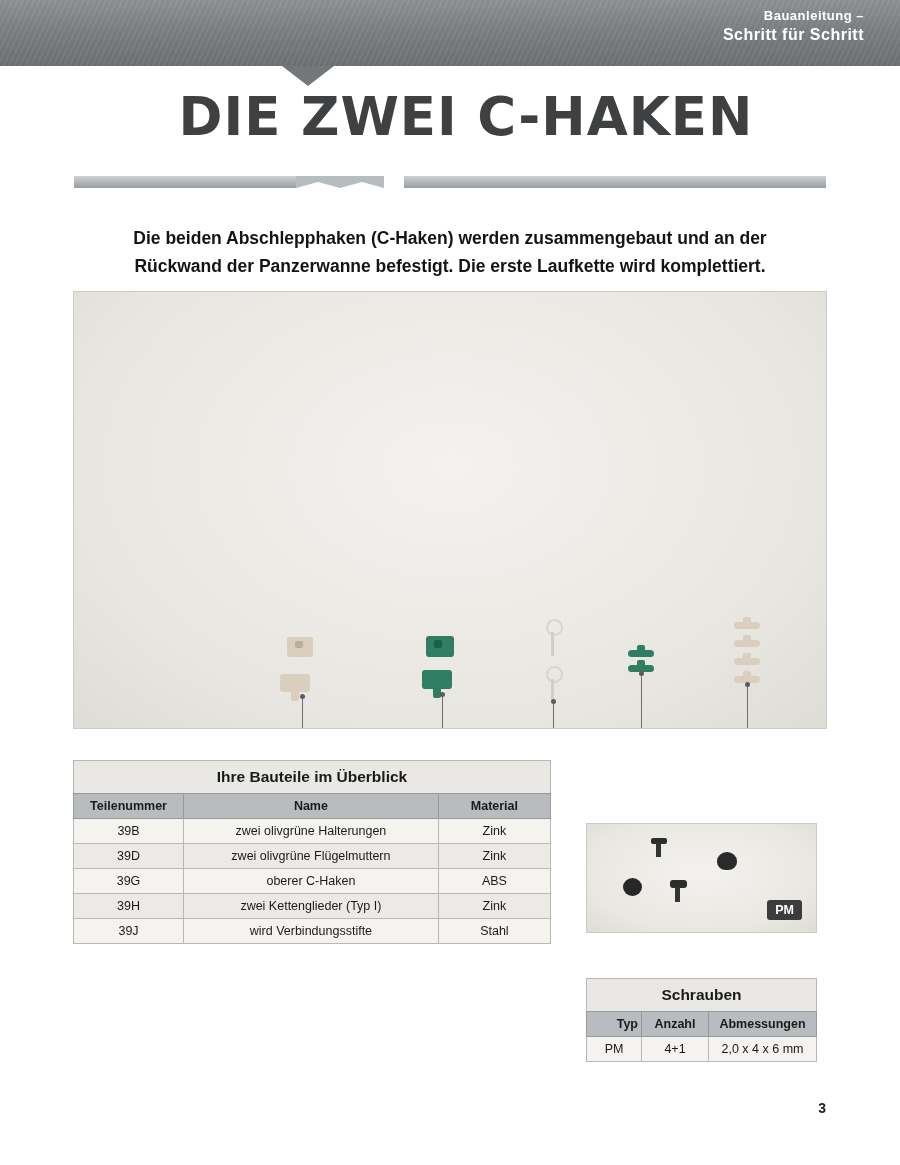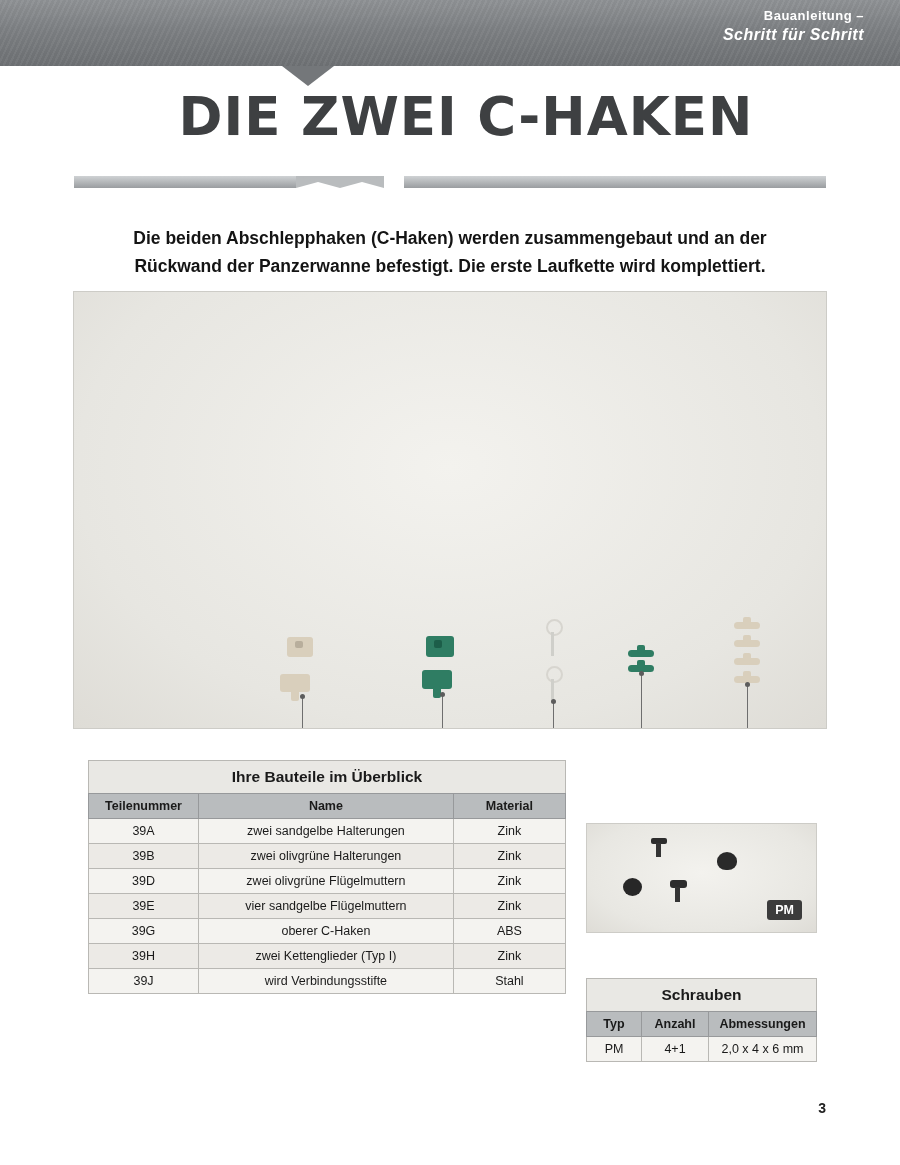--- a/index.html
+++ b/index.html
@@ -37,21 +37,21 @@
     right: 36px;
     top: 8px;
     text-align: right;
     z-index: 3;
     color: #ffffff;
     font-weight: bold;
     letter-spacing: .5px;
     line-height: 1.28;
   }
   .header-line1 { font-size: 13px; }
-  .header-line2 { font-size: 16px; font-style: italic; }
+  .header-line2 { font-size: 16px; }
 
   
   .header-notch {
     position: absolute;
     top: 66px;
     left: 282px;
     width: 0; height: 0;
     border-left: 26px solid transparent;
     border-right: 26px solid transparent;
     border-top: 20px solid #74777a;
@@ -163,21 +163,21 @@
   .pc { position: absolute; }
 
   .sand { background: #d9cfbc; }
   .olive { background: #2f7d63; }
   .steel { background: #cfcfca; }
 
   
   .tbl-parts {
     position: absolute;
     top: 760px;
-    left: 88px;
+    left: 73px;
     width: 478px;
     border-collapse: collapse;
     font-size: 12.5px;
     padding-left: 11px;
   }
   .tbl-parts caption {
     background: #e9e8e4;
     border: 1px solid #b9b8b4;
     border-bottom: none;
     font-size: 15.5px;
@@ -416,37 +416,27 @@
   <caption>Ihre Bauteile im Überblick</caption>
   <thead>
     <tr>
       <th style="width:104px;">Teilenummer</th>
       <th style="width:264px;">Name</th>
       <th style="width:110px;">Material</th>
     </tr>
   </thead>
   <tbody>
     <tr>
-      <td>39A</td>
-      <td>zwei sandgelbe Halterungen</td>
-      <td>Zink</td>
-    </tr>
-    <tr>
       <td>39B</td>
       <td>zwei olivgrüne Halterungen</td>
       <td>Zink</td>
     </tr>
     <tr>
       <td>39D</td>
       <td>zwei olivgrüne Flügelmuttern</td>
-      <td>Zink</td>
-    </tr>
-    <tr>
-      <td>39E</td>
-      <td>vier sandgelbe Flügelmuttern</td>
       <td>Zink</td>
     </tr>
     <tr>
       <td>39G</td>
       <td>oberer C-Haken</td>
       <td>ABS</td>
     </tr>
     <tr>
       <td>39H</td>
       <td>zwei Kettenglieder (Typ I)</td>
@@ -467,21 +457,21 @@
   <div class="pc" style="left:36px; top:54px; width:19px; height:18px; background:#272727; border-radius:50%; z-index:3;"></div>
   <div class="pc" style="left:83px; top:56px; width:17px; height:8px; background:#2d2d2d; border-radius:3px; z-index:3;"></div>
   <div class="pc" style="left:88px; top:63px; width:5px; height:15px; background:#343434; z-index:3;"></div>
   <span class="pm-badge">PM</span>
 </div>
 
 <table class="tbl-screws">
   <caption>Schrauben</caption>
   <thead>
     <tr>
-      <th style="width:48px;">Typ</th>
+      <th style="width:48px;text-align:right;">Typ</th>
       <th style="width:60px;">Anzahl</th>
       <th>Abmessungen</th>
     </tr>
   </thead>
   <tbody>
     <tr>
       <td>PM</td>
       <td>4+1</td>
       <td>2,0 x 4 x 6 mm</td>
     </tr>

